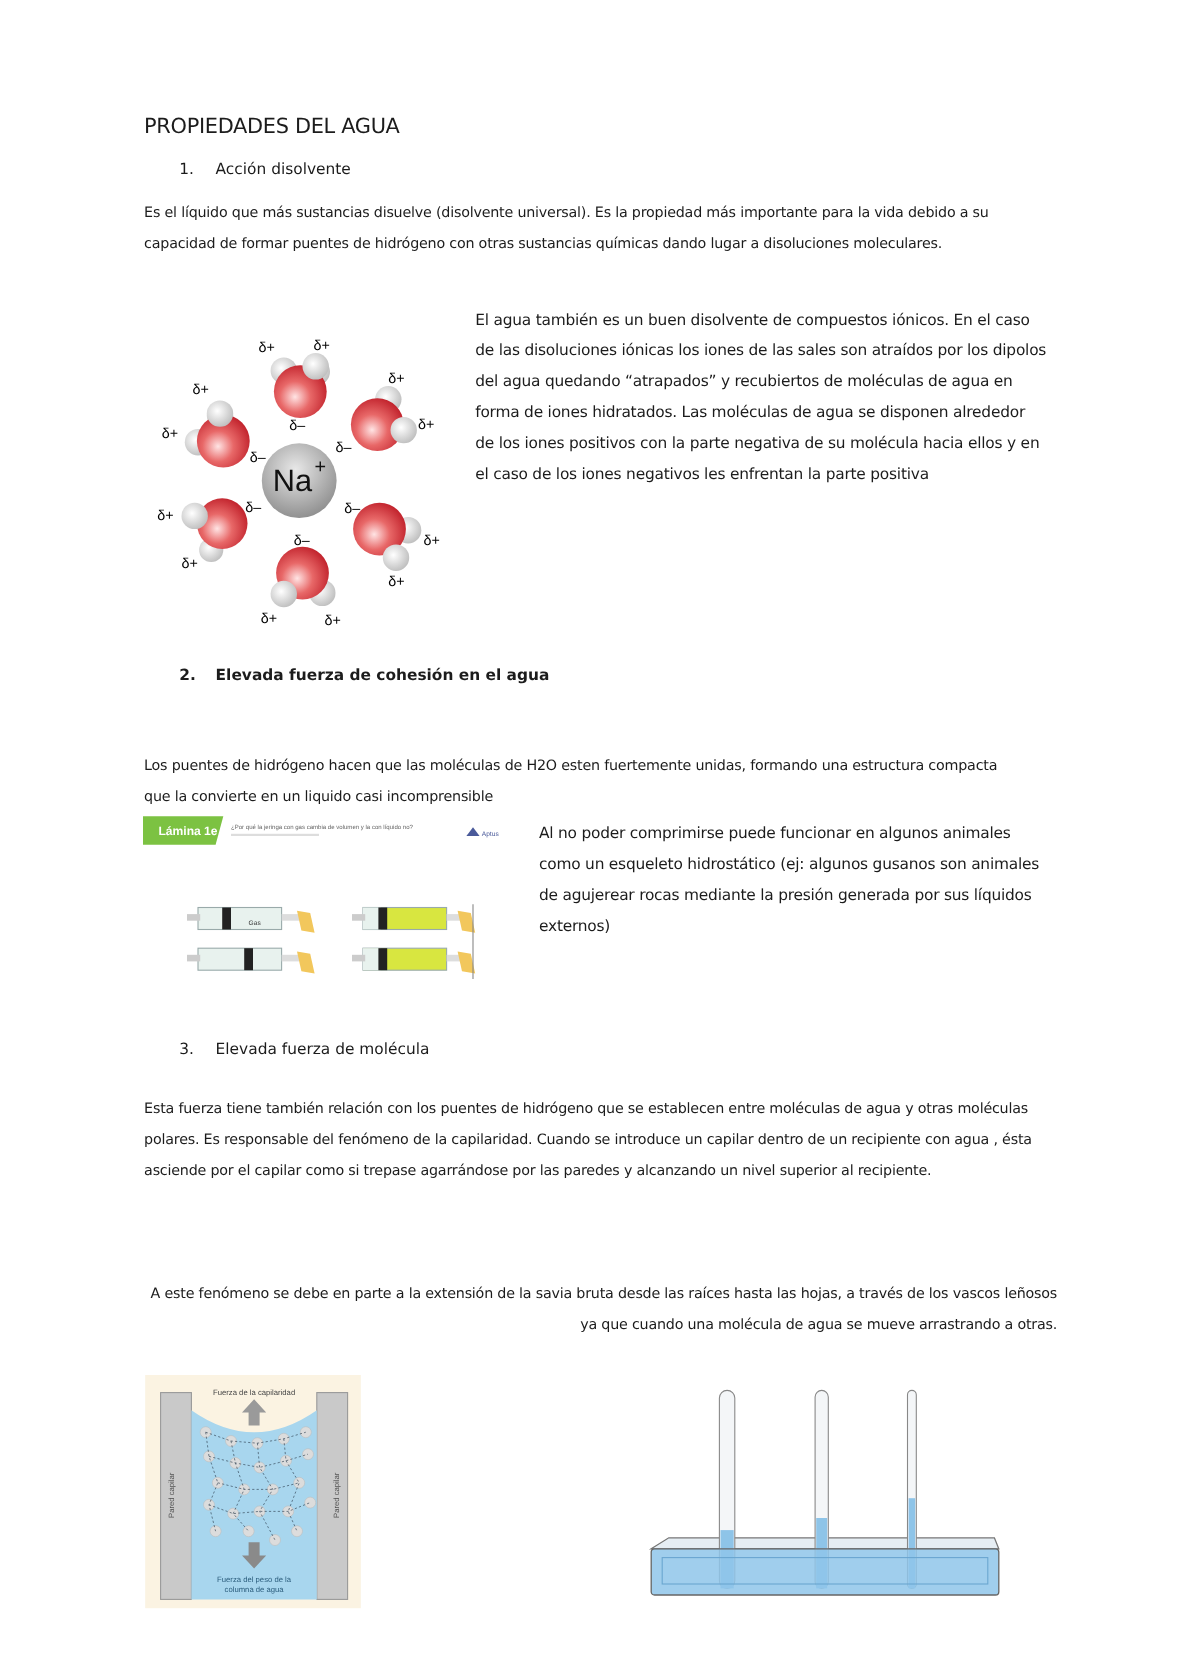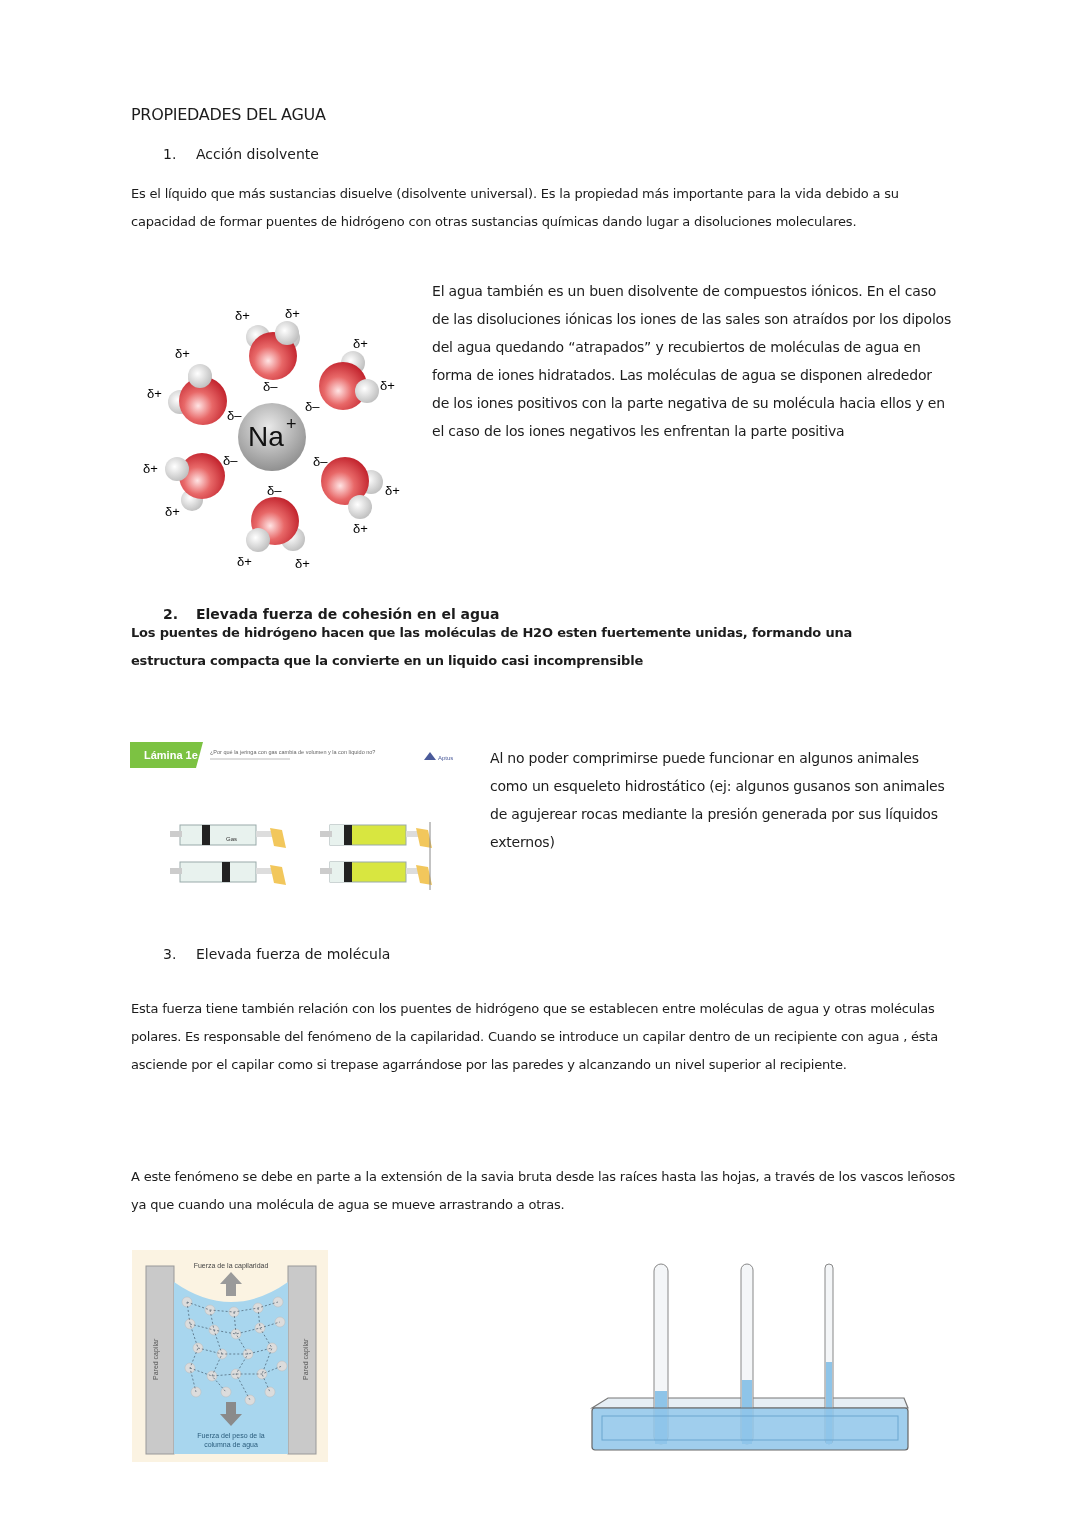--- a/index.html
+++ b/index.html
@@ -1,20 +1,20 @@
 <!DOCTYPE html>
 <html><head>
 <meta charset="utf-8">
 <style>
   html, body { margin:0; padding:0; background:#ffffff; }
   body { width:1080px; height:1527px; position:relative; overflow:hidden;
          font-family:"DejaVu Sans", "Liberation Sans", sans-serif; color:#1c1c1c; }
   .abs { position:absolute; }
   .txt { font-size:13px; line-height:28px; letter-spacing:-0.2px; }
-  .title { left:131px; top:103px; font-size:16px; line-height:24px; letter-spacing:-0.3px; }
+  .title { left:131px; top:103px; font-size:19px; line-height:24px; letter-spacing:-0.3px; }
   .h { font-size:14px; line-height:24px; }
   .h .num { display:inline-block; width:33px; }
   .para { left:131px; width:830px; }
   .side { font-size:14px; line-height:28px; letter-spacing:-0.2px; }
   svg text { font-family:"Liberation Sans", "DejaVu Sans", sans-serif; }
 </style>
 </head>
 <body>
 
 <div class="abs title">PROPIEDADES DEL AGUA</div>
@@ -88,21 +88,21 @@
     <text x="102" y="268" font-size="13">δ+</text>
       <text x="160" y="270" font-size="13">δ+</text>
       <text x="132" y="197" font-size="13">δ–</text>
   </svg>
 </div>
 <div class="abs side" style="left:432px; top:277px; width:520px;">El agua también es un buen disolvente de compuestos iónicos. En el caso de las disoluciones iónicas los iones de las sales son atraídos por los dipolos del agua quedando “atrapados” y recubiertos de moléculas de agua en forma de iones hidratados. Las moléculas de agua se disponen alrededor de los iones positivos con la parte negativa de su molécula hacia ellos y en el caso de los iones negativos les enfrentan la parte positiva</div>
 
 <div class="abs h" style="left:163px; top:602px;font-weight:bold;">
   <span class="num">2.</span><span>Elevada fuerza de cohesión en el agua</span>
 </div>
-<div class="abs txt para" style="top:619px; width:800px;font-weight:bold;">Los puentes de hidrógeno hacen que las moléculas de H2O esten fuertemente unidas, formando una estructura compacta que la convierte en un liquido casi incomprensible</div>
+<div class="abs txt para" style="top:683px; width:800px;">Los puentes de hidrógeno hacen que las moléculas de H2O esten fuertemente unidas, formando una estructura compacta que la convierte en un liquido casi incomprensible</div>
 
 <div class="abs" style="left:130px; top:740px; width:335px; height:160px;">
   <svg width="335" height="160" viewBox="0 0 335 160">
     <polygon points="0,2 73,2 66,28 0,28" fill="#7cc242"></polygon>
     <text x="14" y="19" font-size="11" font-weight="bold" fill="#fff">Lámina 1e</text>
     <text x="80" y="14" font-size="5.5" fill="#666">¿Por qué la jeringa con gas cambia de volumen y la con líquido no?</text>
     <rect x="80" y="18" width="80" height="2" fill="#ddd"></rect>
     <polygon points="300,12 306,20 294,20" fill="#4a5a9a"></polygon>
       <text x="308" y="20" font-size="6" fill="#4a5a9a">Aptus</text>
 
@@ -140,21 +140,21 @@
     </g>
     <line x1="300" y1="82" x2="300" y2="150" stroke="#888" stroke-width="1"></line>
   </svg>
 </div>
 <div class="abs side" style="left:490px; top:744px; width:470px;">Al no poder comprimirse puede funcionar en algunos animales como un esqueleto hidrostático (ej: algunos gusanos son animales de agujerear rocas mediante la presión generada por sus líquidos externos)</div>
 
 <div class="abs h" style="left:163px; top:942px;">
   <span class="num">3.</span><span>Elevada fuerza de molécula</span>
 </div>
 <div class="abs txt para" style="top:995px;">Esta fuerza tiene también relación con los puentes de hidrógeno que se establecen entre moléculas de agua y otras moléculas polares. Es responsable del fenómeno de la capilaridad. Cuando se introduce un capilar dentro de un recipiente con agua , ésta asciende por el capilar como si trepase agarrándose por las paredes y alcanzando un nivel superior al recipiente.</div>
-<div class="abs txt para" style="top:1163px;">A este fenómeno se debe en parte a la extensión de la savia bruta desde las raíces hasta las hojas, a través de los vascos leñosos ya que cuando una molécula de agua se mueve arrastrando a otras.</div>
+<div class="abs txt para" style="top:1163px;text-align:right;">A este fenómeno se debe en parte a la extensión de la savia bruta desde las raíces hasta las hojas, a través de los vascos leñosos ya que cuando una molécula de agua se mueve arrastrando a otras.</div>
 
 <div class="abs" style="left:132px; top:1250px; width:196px; height:212px; background:#fbf3e2;">
   <svg width="196" height="212" viewBox="0 0 196 212">
     <rect x="14" y="16" width="28" height="188" fill="#c9c9c9" stroke="#999"></rect>
     <rect x="156" y="16" width="28" height="188" fill="#c9c9c9" stroke="#999"></rect>
     <path d="M42,32 Q99,72 156,32 L156,204 L42,204 Z" fill="#a8d6ee"></path>
     <text x="99" y="18" font-size="7" text-anchor="middle" fill="#444">Fuerza de la capilaridad</text>
     <polygon points="99,22 110,34 104,34 104,46 94,46 94,34 88,34" fill="#9a9a9a"></polygon>
     <g fill="#dcdcdc" stroke="#bbb" stroke-width="0.5">
       <circle cx="55" cy="52" r="5"></circle>

